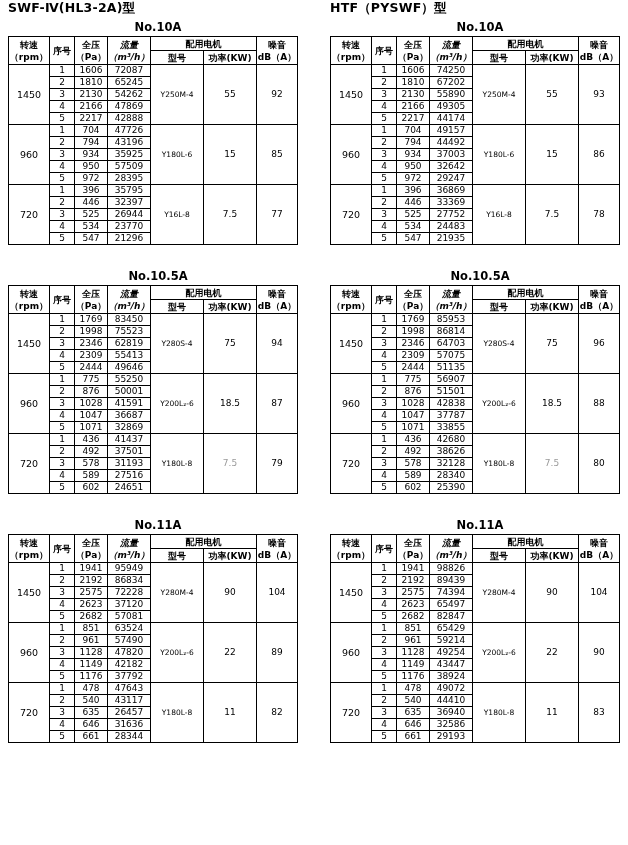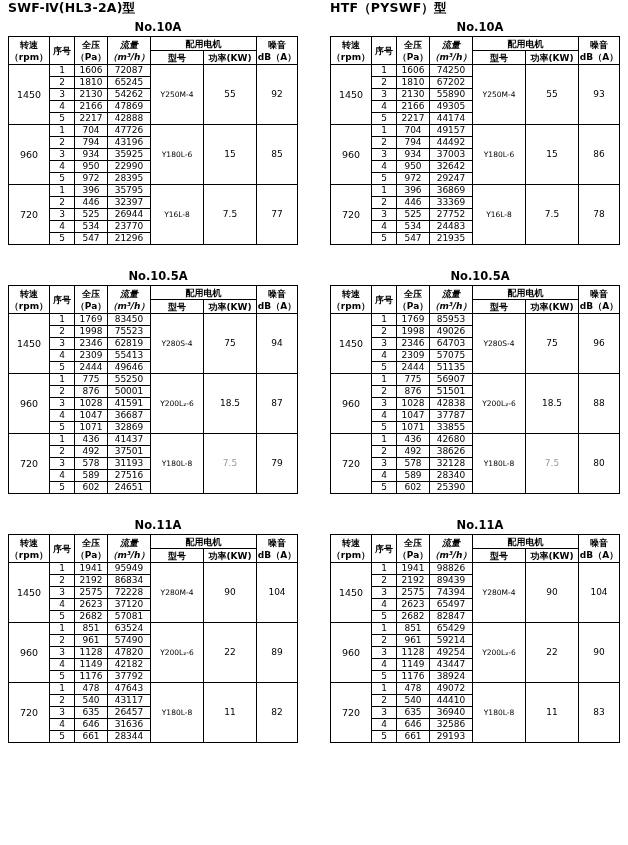--- a/index.html
+++ b/index.html
@@ -127,21 +127,21 @@
                 <td>43196</td>
               </tr>
               <tr>
                 <td>3</td>
                 <td>934</td>
                 <td>35925</td>
               </tr>
               <tr>
                 <td>4</td>
                 <td>950</td>
-                <td>22990</td>
+                <td>57509</td>
               </tr>
               <tr>
                 <td>5</td>
                 <td>972</td>
                 <td>28395</td>
               </tr>
               <tr>
                 <td class="grp" rowspan="5">720</td>
                 <td>1</td>
                 <td>396</td>
@@ -528,21 +528,21 @@
                 <td>1</td>
                 <td>1769</td>
                 <td>85953</td>
                 <td class="tiny" rowspan="5">Y280S-4</td>
                 <td rowspan="5" class="">75</td>
                 <td rowspan="5">96</td>
               </tr>
               <tr>
                 <td>2</td>
                 <td>1998</td>
-                <td>49026</td>
+                <td>86814</td>
               </tr>
               <tr>
                 <td>3</td>
                 <td>2346</td>
                 <td>64703</td>
               </tr>
               <tr>
                 <td>4</td>
                 <td>2309</td>
                 <td>57075</td>

